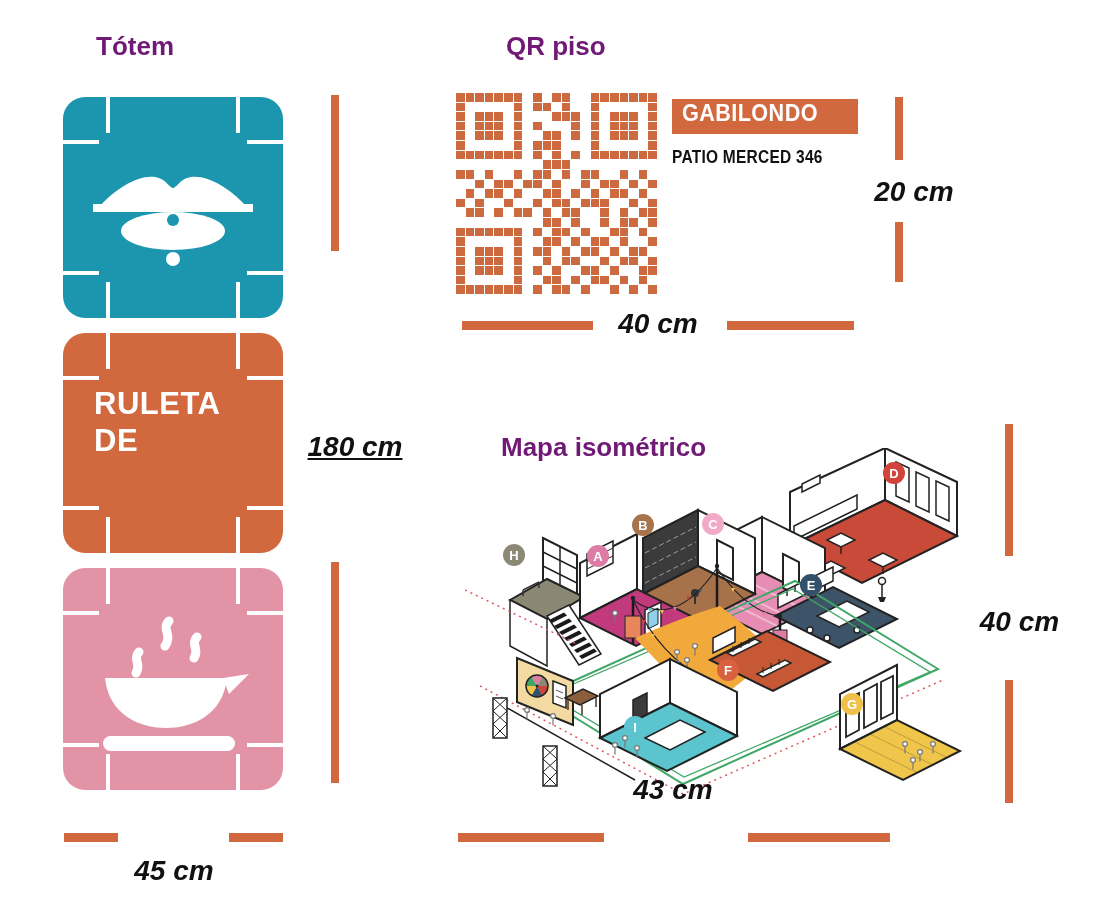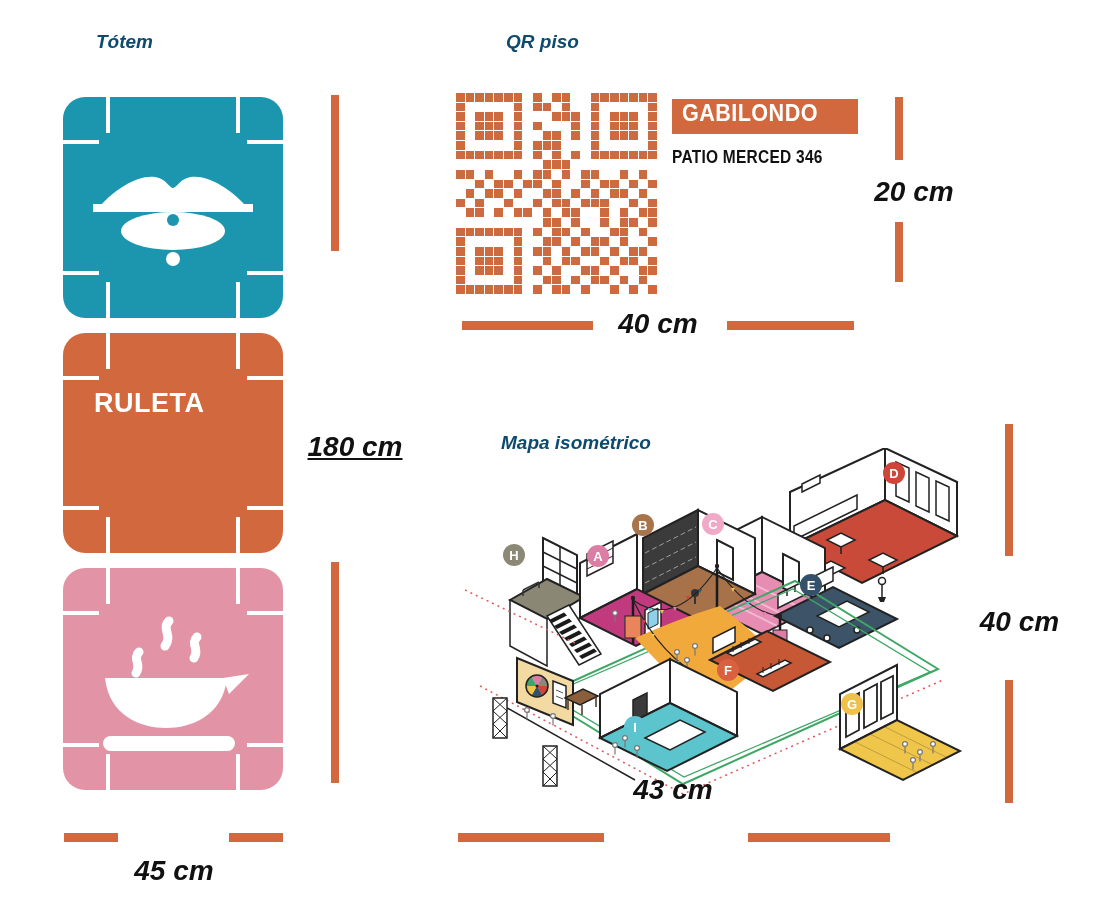--- a/index.html
+++ b/index.html
@@ -1,28 +1,28 @@
 <!DOCTYPE html>
 <html><head>
 <meta charset="utf-8">
 <style>
   html,body{margin:0;padding:0;background:#fff;}
   #stage{position:relative;width:1117px;height:900px;background:#fff;overflow:hidden;
          font-family:"Liberation Sans",sans-serif;color:#1a1a1a;}
-  .sec-title{position:absolute;font-size:19px;font-weight:bold;font-style:italic;color:#0c4a6e;white-space:nowrap;}
+  .sec-title{position:absolute;font-size:26px;font-weight:bold;color:#701a75;white-space:nowrap;}
   .panel{position:absolute;left:63px;width:220px;border-radius:22px;}
   .slit{position:absolute;background:#fff;}
   .slit.v{width:4px;height:36px;}
   .slit.h{width:36px;height:4px;}
   .sv-tl{left:43px;top:0;}  .sv-tr{left:173px;top:0;}
   .sv-bl{left:43px;bottom:0;} .sv-br{left:173px;bottom:0;}
   .sh-lt{left:0;top:43px;}  .sh-rt{right:0;top:43px;}
   .sh-lb{left:0;bottom:43px;} .sh-rb{right:0;bottom:43px;}
   .ruleta-text{position:absolute;left:31px;top:52px;color:#fff;font-weight:800;
-               font-size:27px;line-height:37px;letter-spacing:0.5px;}
+               font-size:31px;line-height:37px;letter-spacing:0.5px;}
   .dim-line{position:absolute;background:#D2693E;}
   .dim-label{position:absolute;font-size:28px;font-weight:bold;font-style:italic;
              color:#111;text-align:center;white-space:nowrap;}
   .qr-grid{position:absolute;left:456px;top:93px;width:201px;height:201px;display:grid;
            grid-template-columns:repeat(21,1fr);grid-template-rows:repeat(21,1fr);gap:1px;}
   .qr-cell{background:transparent;}
   .qr-cell.filled{background:#CD6A3F;}
   .banner{position:absolute;left:672px;top:99px;width:186px;height:35px;background:#D2693E;
           display:flex;align-items:flex-start;}
   .banner span{color:#fff;font-weight:bold;font-size:24px;letter-spacing:0.5px;
@@ -58,20 +58,21 @@
     <div class="slit v sv-br"></div>
     <div class="slit h sh-lt"></div>
     <div class="slit h sh-rt"></div>
     <div class="slit h sh-lb"></div>
     <div class="slit h sh-rb"></div>
   </div>
 
   <div class="panel" style="top:333px;height:220px;background:#D2693E;">
     <div class="ruleta-text">
       <div>RULETA</div>
+      <div>DE</div>
     </div>
     <div class="slit v sv-tl"></div>
     <div class="slit v sv-tr"></div>
     <div class="slit v sv-bl"></div>
     <div class="slit v sv-br"></div>
     <div class="slit h sh-lt"></div>
     <div class="slit h sh-rt"></div>
     <div class="slit h sh-lb"></div>
     <div class="slit h sh-rb"></div>
   </div>

